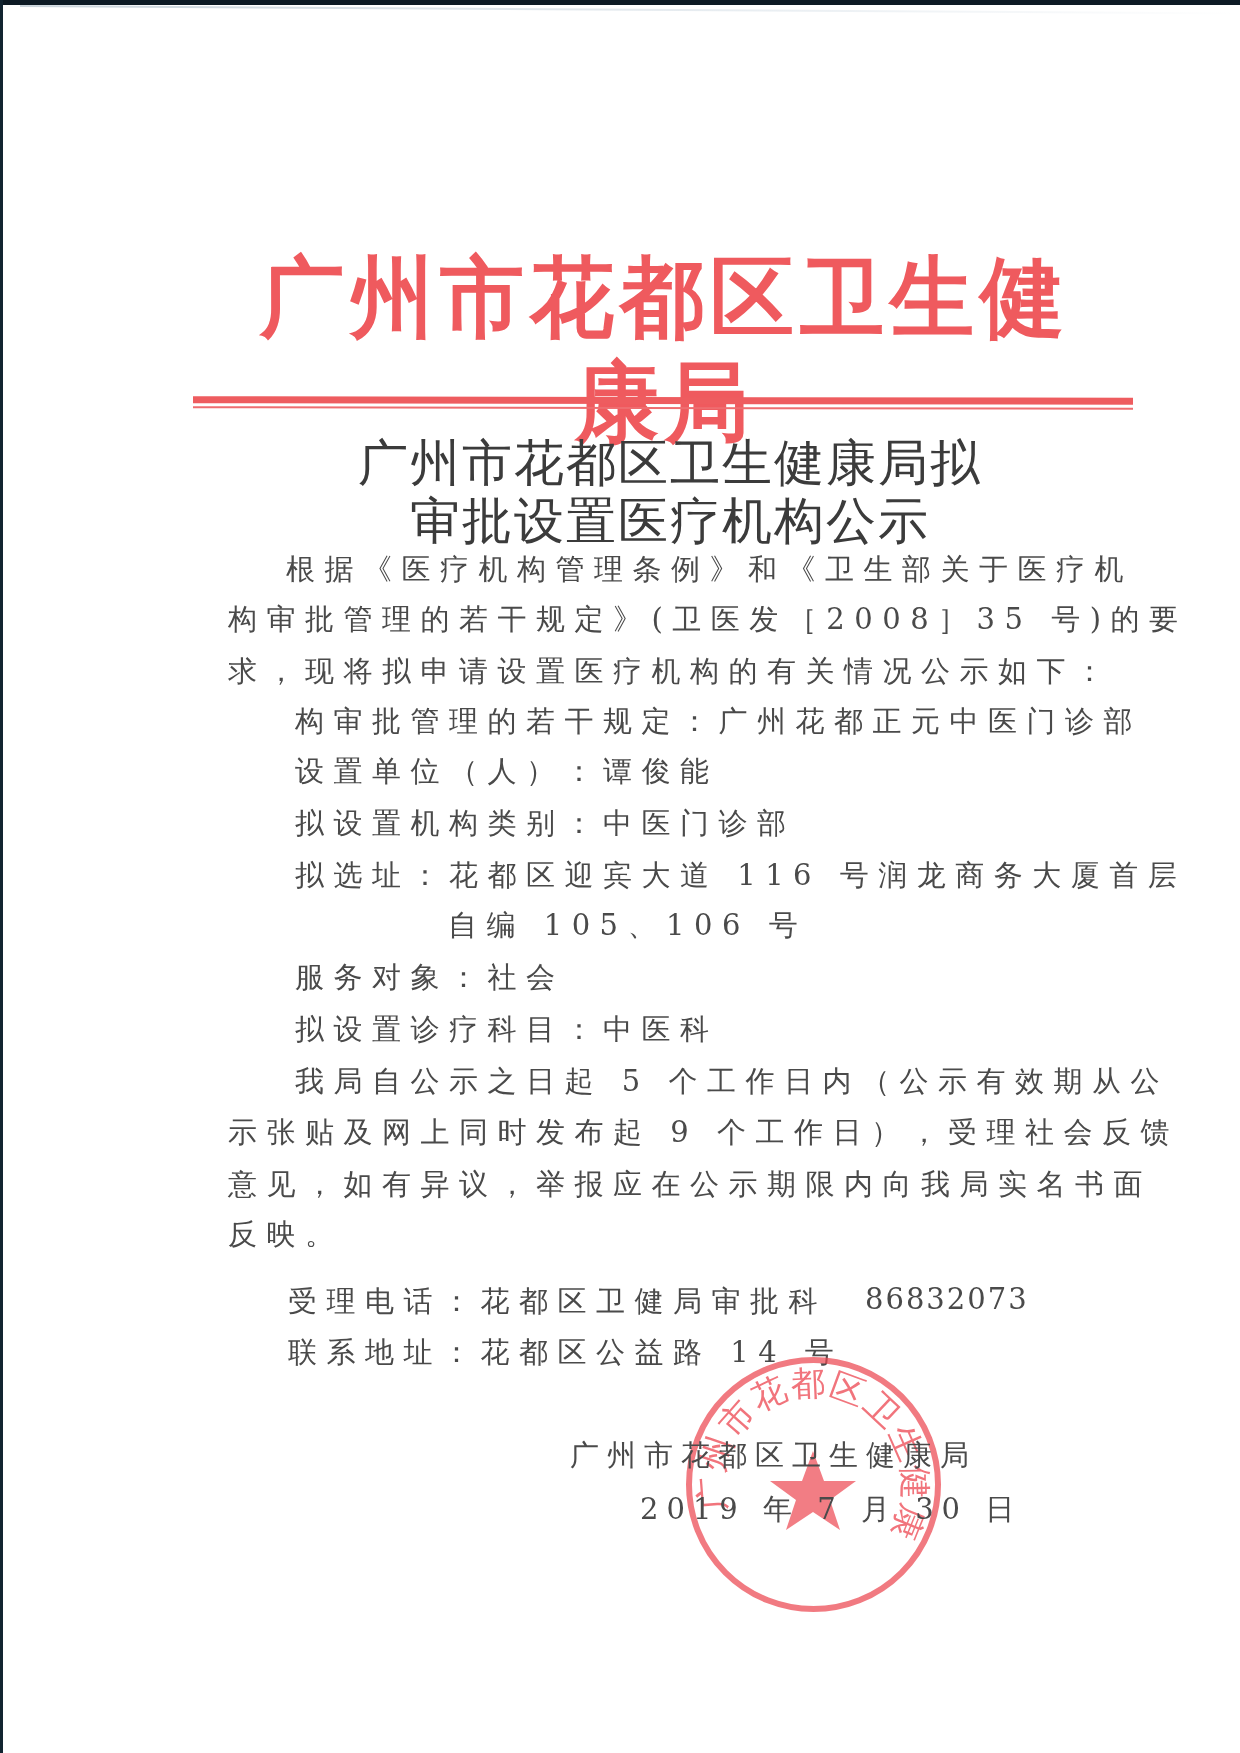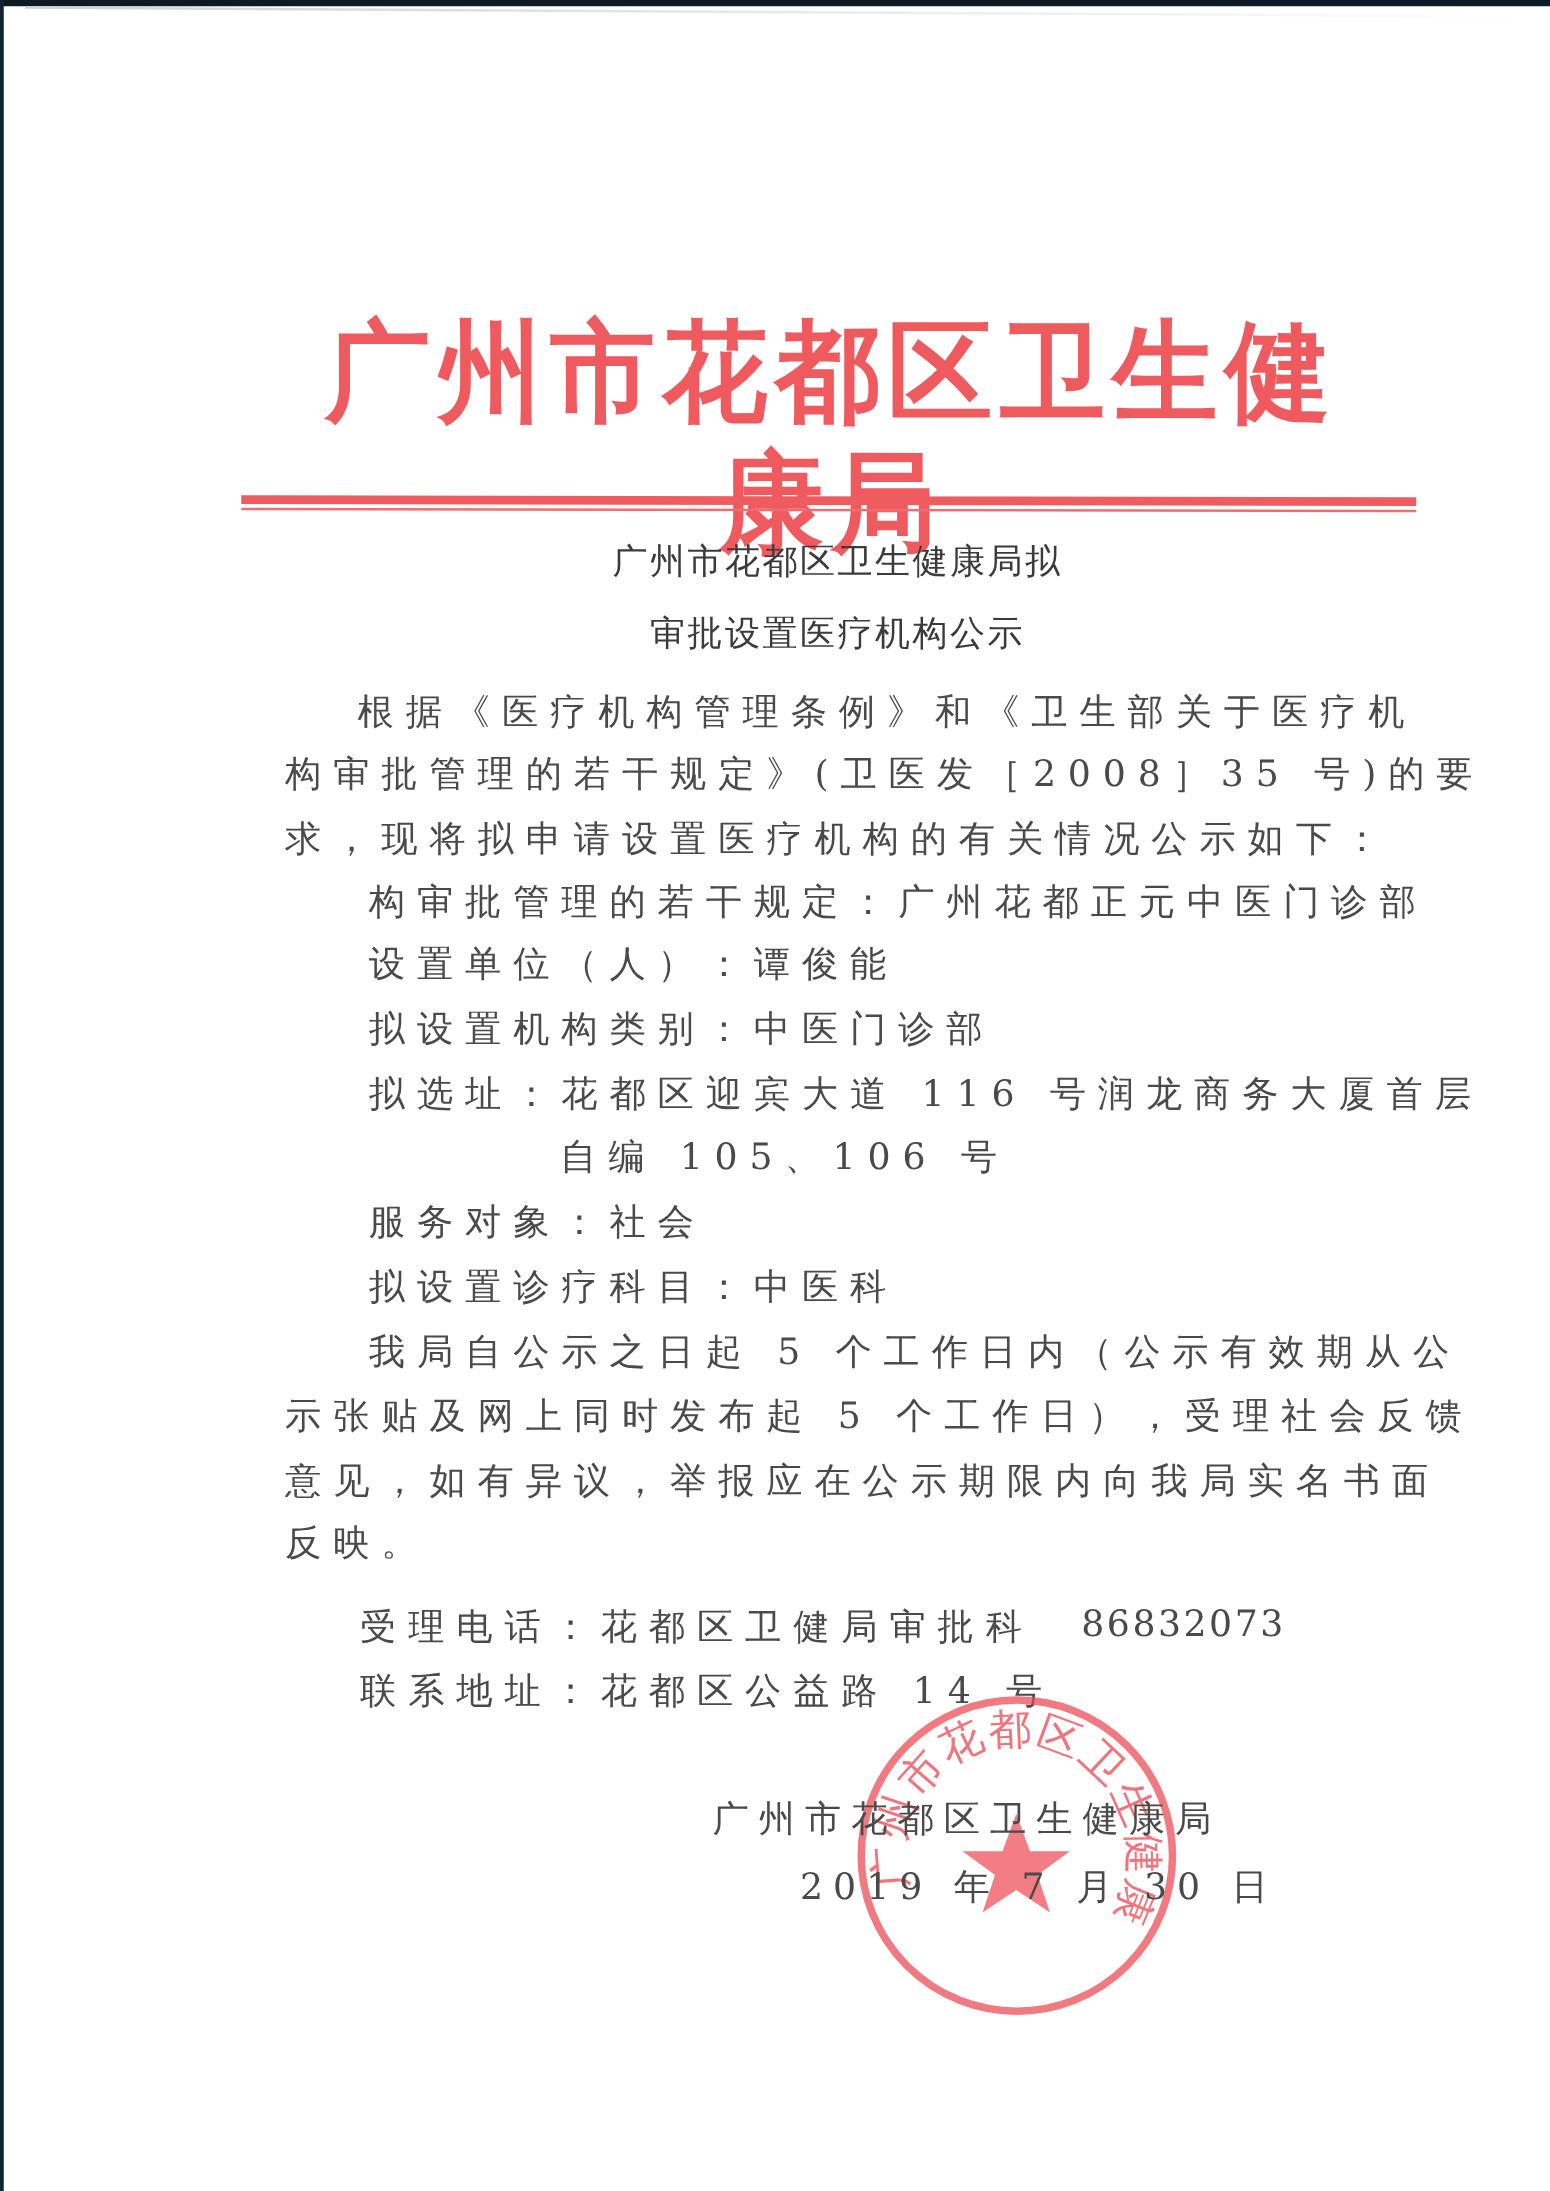--- a/index.html
+++ b/index.html
@@ -34,21 +34,21 @@
     position: absolute; left: 193px; top: 397px; width: 940px; height: 7px;
     background: #ee5c5f; transform: rotate(0.1deg);
   }
   .rule-thin {
     position: absolute; left: 193px; top: 407px; width: 940px; height: 2px;
     background: #ee6d70; transform: rotate(0.1deg);
   }
   .title {
     position: absolute; left: 300px; width: 740px; text-align: center;
     font-family: "DejaVu Sans", "Liberation Sans", sans-serif;
-    font-size: 28px; color: #3b3b3b; letter-spacing: 2px;
+    font-size: 50px; color: #3b3b3b; letter-spacing: 2px;
   }
   .t1 { top: 430px; }
   .t2 { top: 488px; }
   .line {
     position: absolute; font-size: 29px; letter-spacing: 9.5px;
     color: #4a4a4a; white-space: nowrap;
   }
   .seal {
     position: absolute; left: 686px; top: 1357px; width: 255px; height: 255px;
     border-radius: 50%; border: 6px solid rgba(236,70,80,0.72);
@@ -92,21 +92,21 @@
 </div>
 <div class="line" style="left:448px; top:906px;">自编 105、106 号</div>
 <div class="line" style="left:295px; top:958px;">
   <span>服务对象：</span><span>社会</span>
 </div>
 <div class="line" style="left:295px; top:1010px;">
   <span>拟设置诊疗科目：</span><span>中医科</span>
 </div>
 
 <div class="line" style="left:295px; top:1062px;text-align:center;">我局自公示之日起 5 个工作日内（公示有效期从公</div>
-<div class="line" style="left:228px; top:1113px;">示张贴及网上同时发布起 5 个工作日），受理社会反馈</div>
+<div class="line" style="left:228px; top:1113px;">示张贴及网上同时发布起 9 个工作日），受理社会反馈</div>
 <div class="line" style="left:228px; top:1165px;">意见，如有异议，举报应在公示期限内向我局实名书面</div>
 <div class="line" style="left:228px; top:1215px;">反映。</div>
 
 <div class="line" style="left:288px; top:1282px;">
   <span>受理电话：</span><span>花都区卫健局审批科</span>
 </div>
 <div class="line" style="left:865px; top:1282px; letter-spacing:2px;">86832073</div>
 <div class="line" style="left:288px; top:1333px;">
   <span>联系地址：</span><span>花都区公益路 14 号</span>
 </div>

